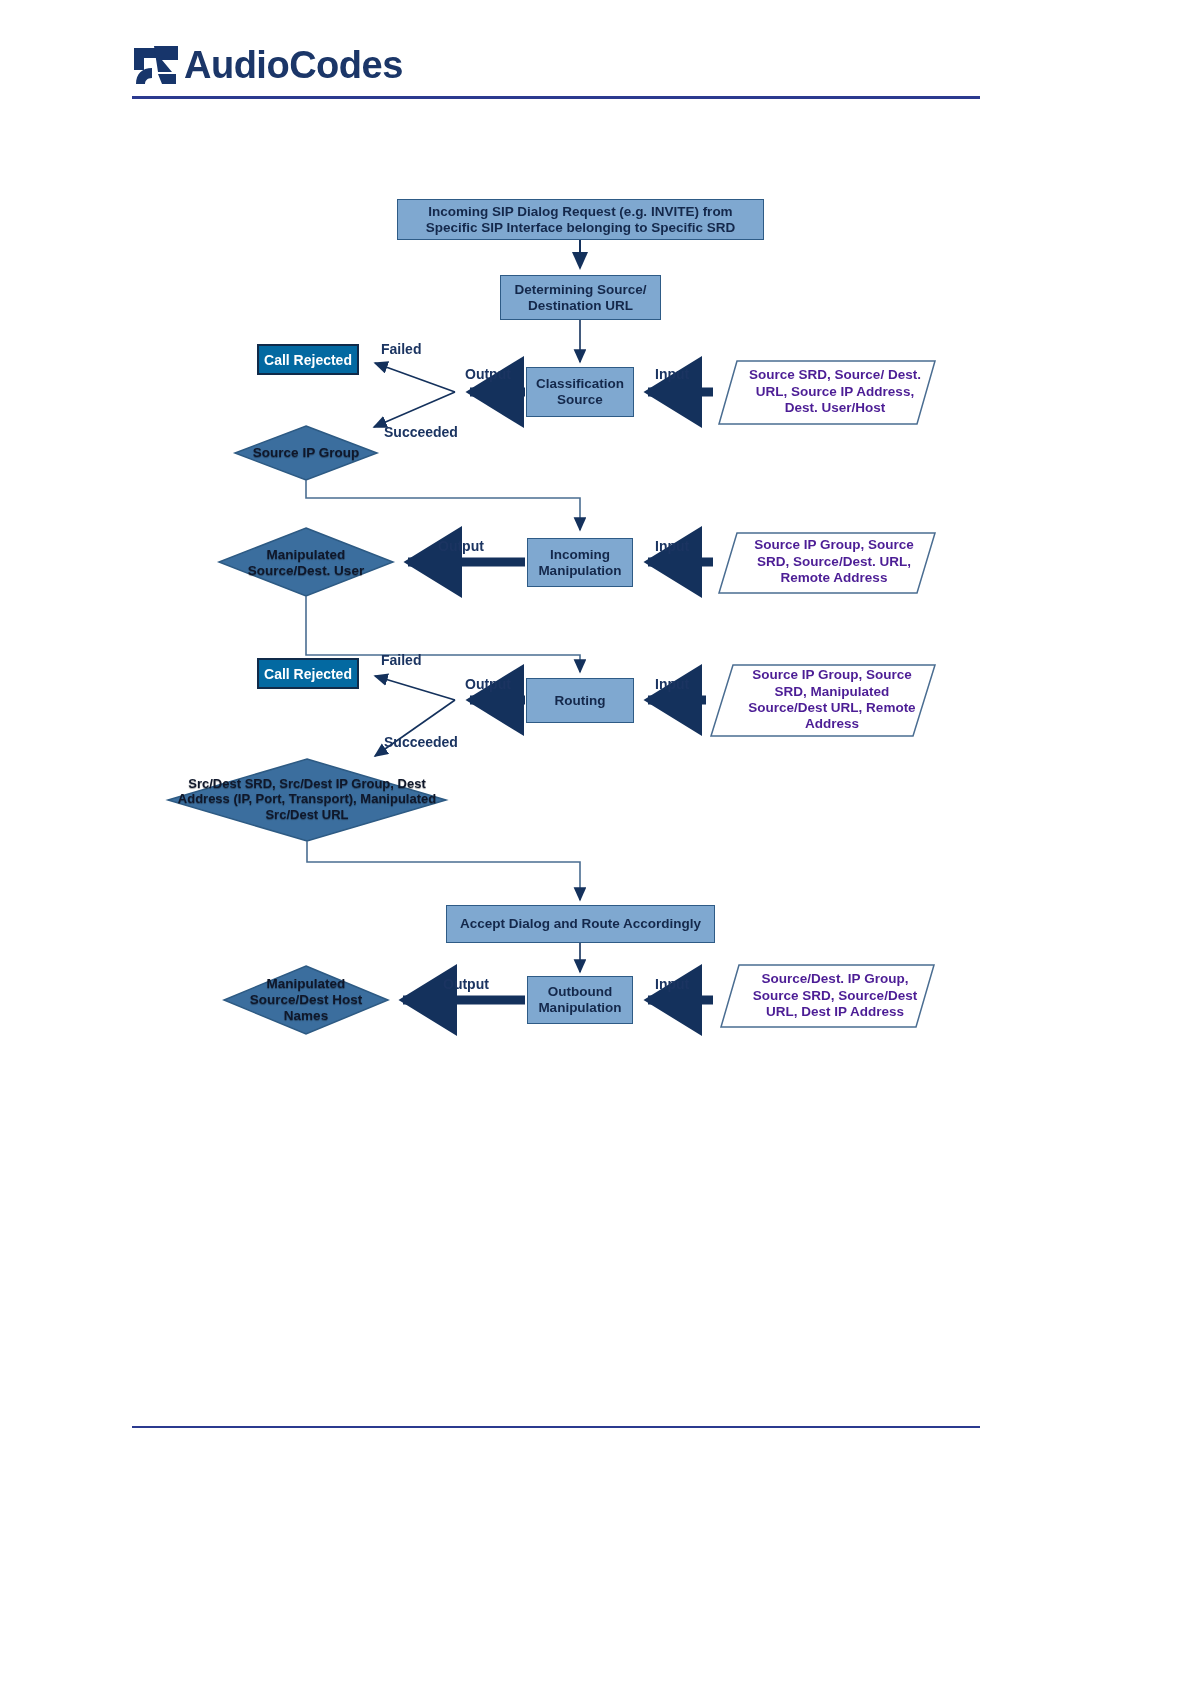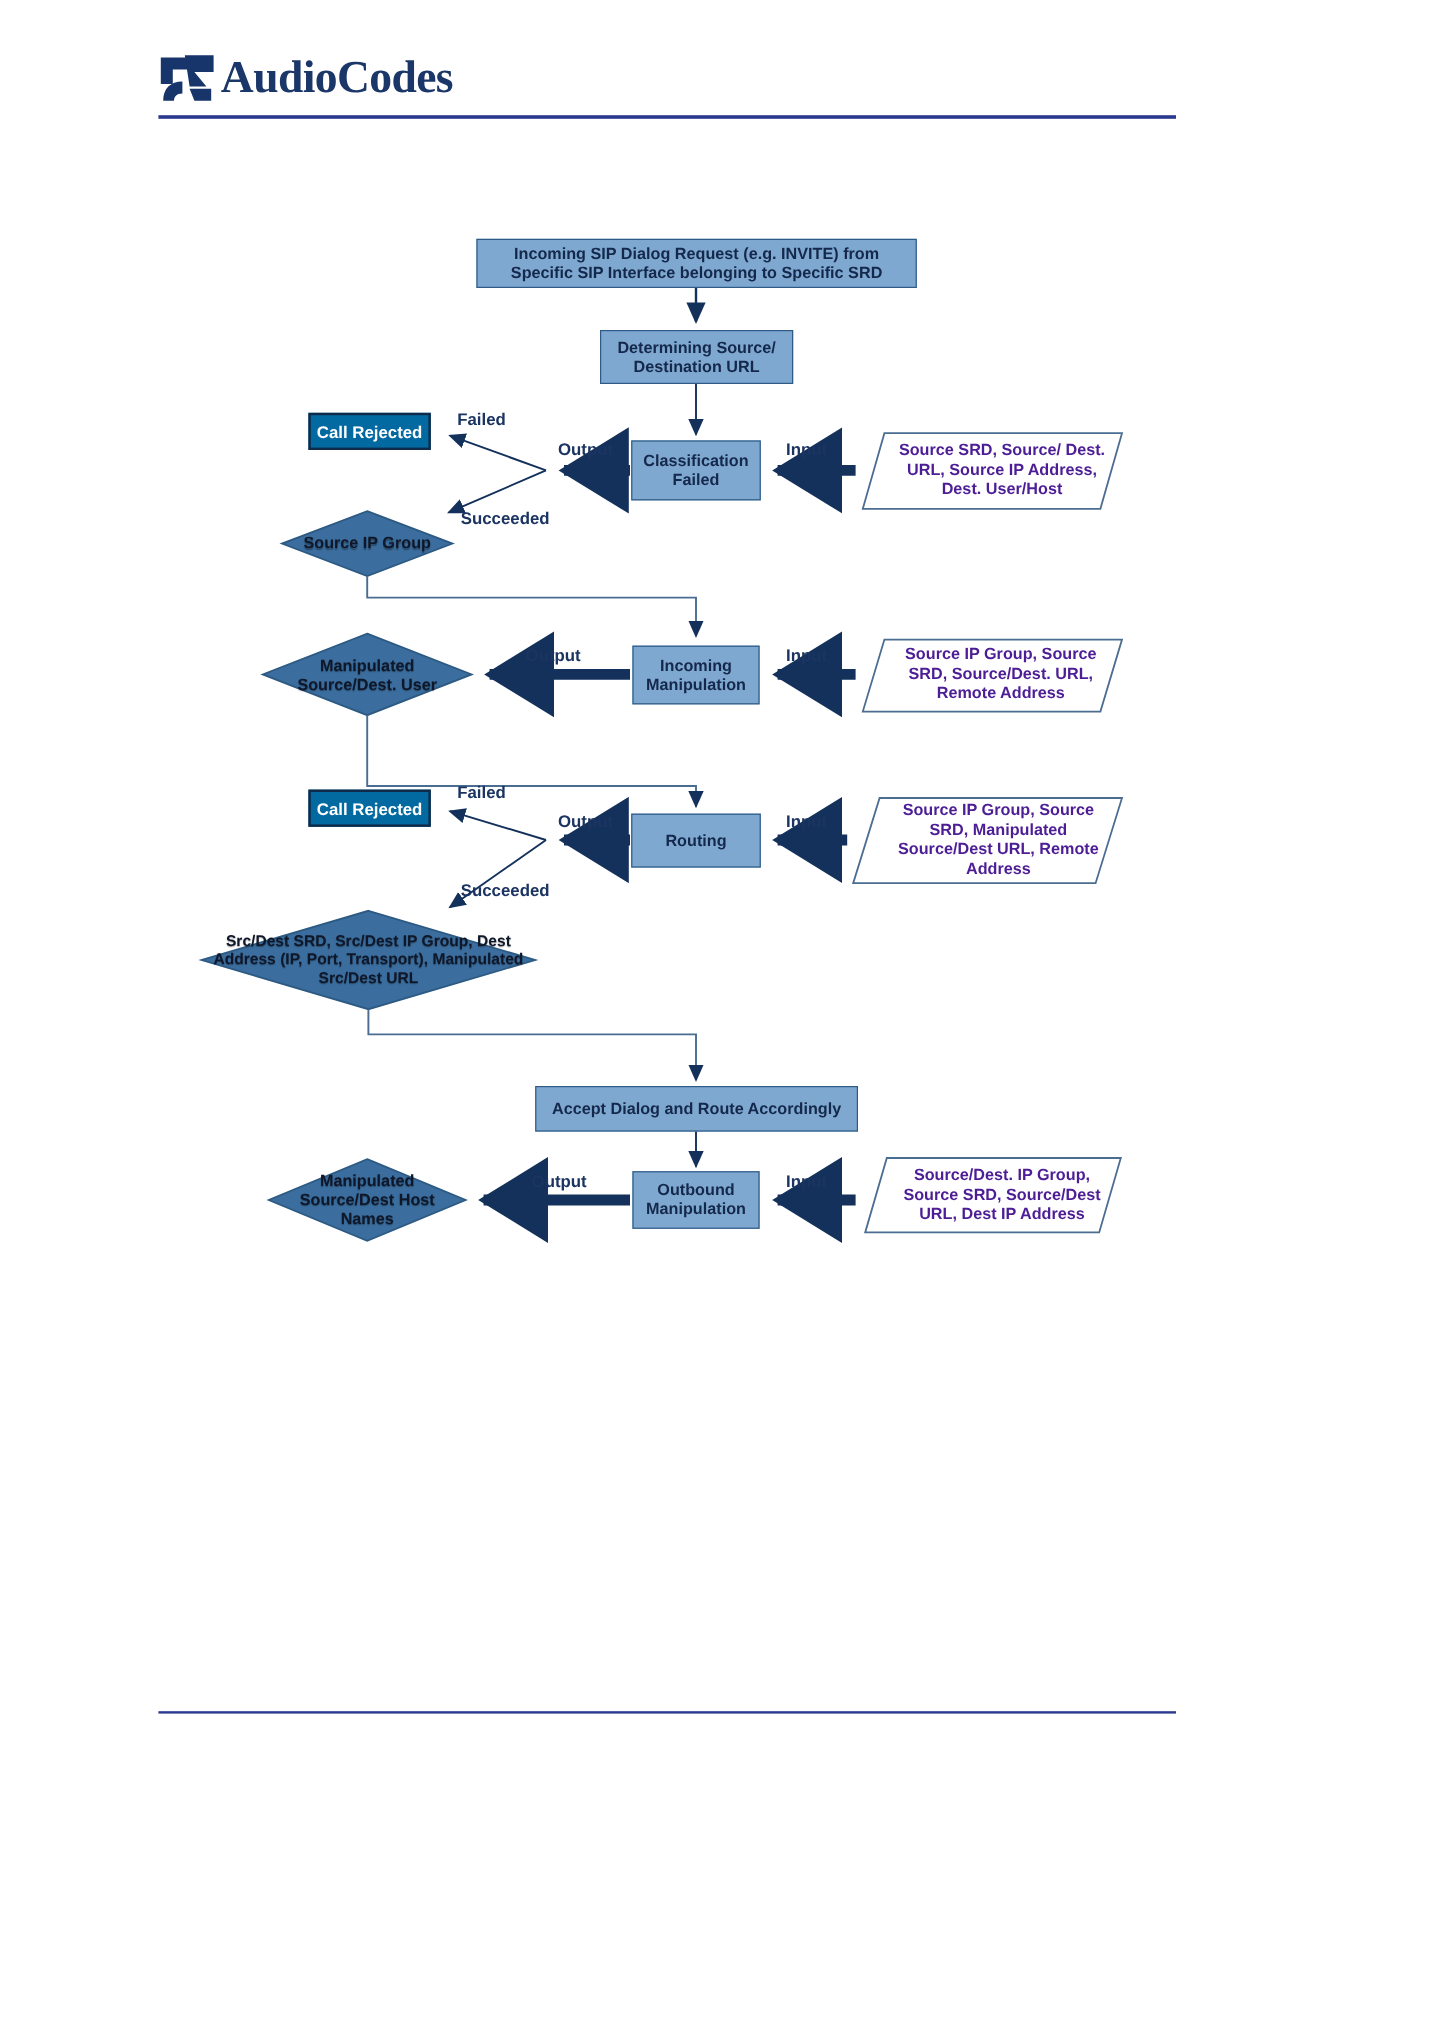--- a/index.html
+++ b/index.html
@@ -33,21 +33,21 @@
     display: flex;
     align-items: center;
     height: 54px;
   }
   .logo-mark {
     width: 48px;
     height: 42px;
     margin-right: 4px;
   }
   .logo-text {
-    font-family: Liberation Serif, serif;
+    font-family: Liberation Sans, sans-serif;
     font-size: 38px;
     font-weight: bold;
     color: #1b3668;
     letter-spacing: -0.5px;
     line-height: 1;
     white-space: nowrap;
   }
   .header-rule {
     position: absolute;
     left: 0;
@@ -236,21 +236,21 @@
 
     <div class="node proc" style="left:397px; top:199px; width:367px; height:41px;">
       <span>Incoming SIP Dialog Request (e.g. INVITE) from Specific SIP Interface belonging to Specific SRD</span>
     </div>
 
     <div class="node proc" style="left:500px; top:275px; width:161px; height:45px;">
       <span>Determining Source/ Destination URL</span>
     </div>
 
     <div class="node proc" style="left:526px; top:367px; width:108px; height:50px;">
-      <span>Classification Failed</span>
+      <span>Classification Source</span>
     </div>
 
     <div class="node rejected" style="left:257px; top:344px; width:102px; height:31px;">
       <span>Call Rejected</span>
     </div>
 
     <div class="node proc" style="left:527px; top:538px; width:106px; height:49px;">
       <span>Incoming Manipulation</span>
     </div>
 

